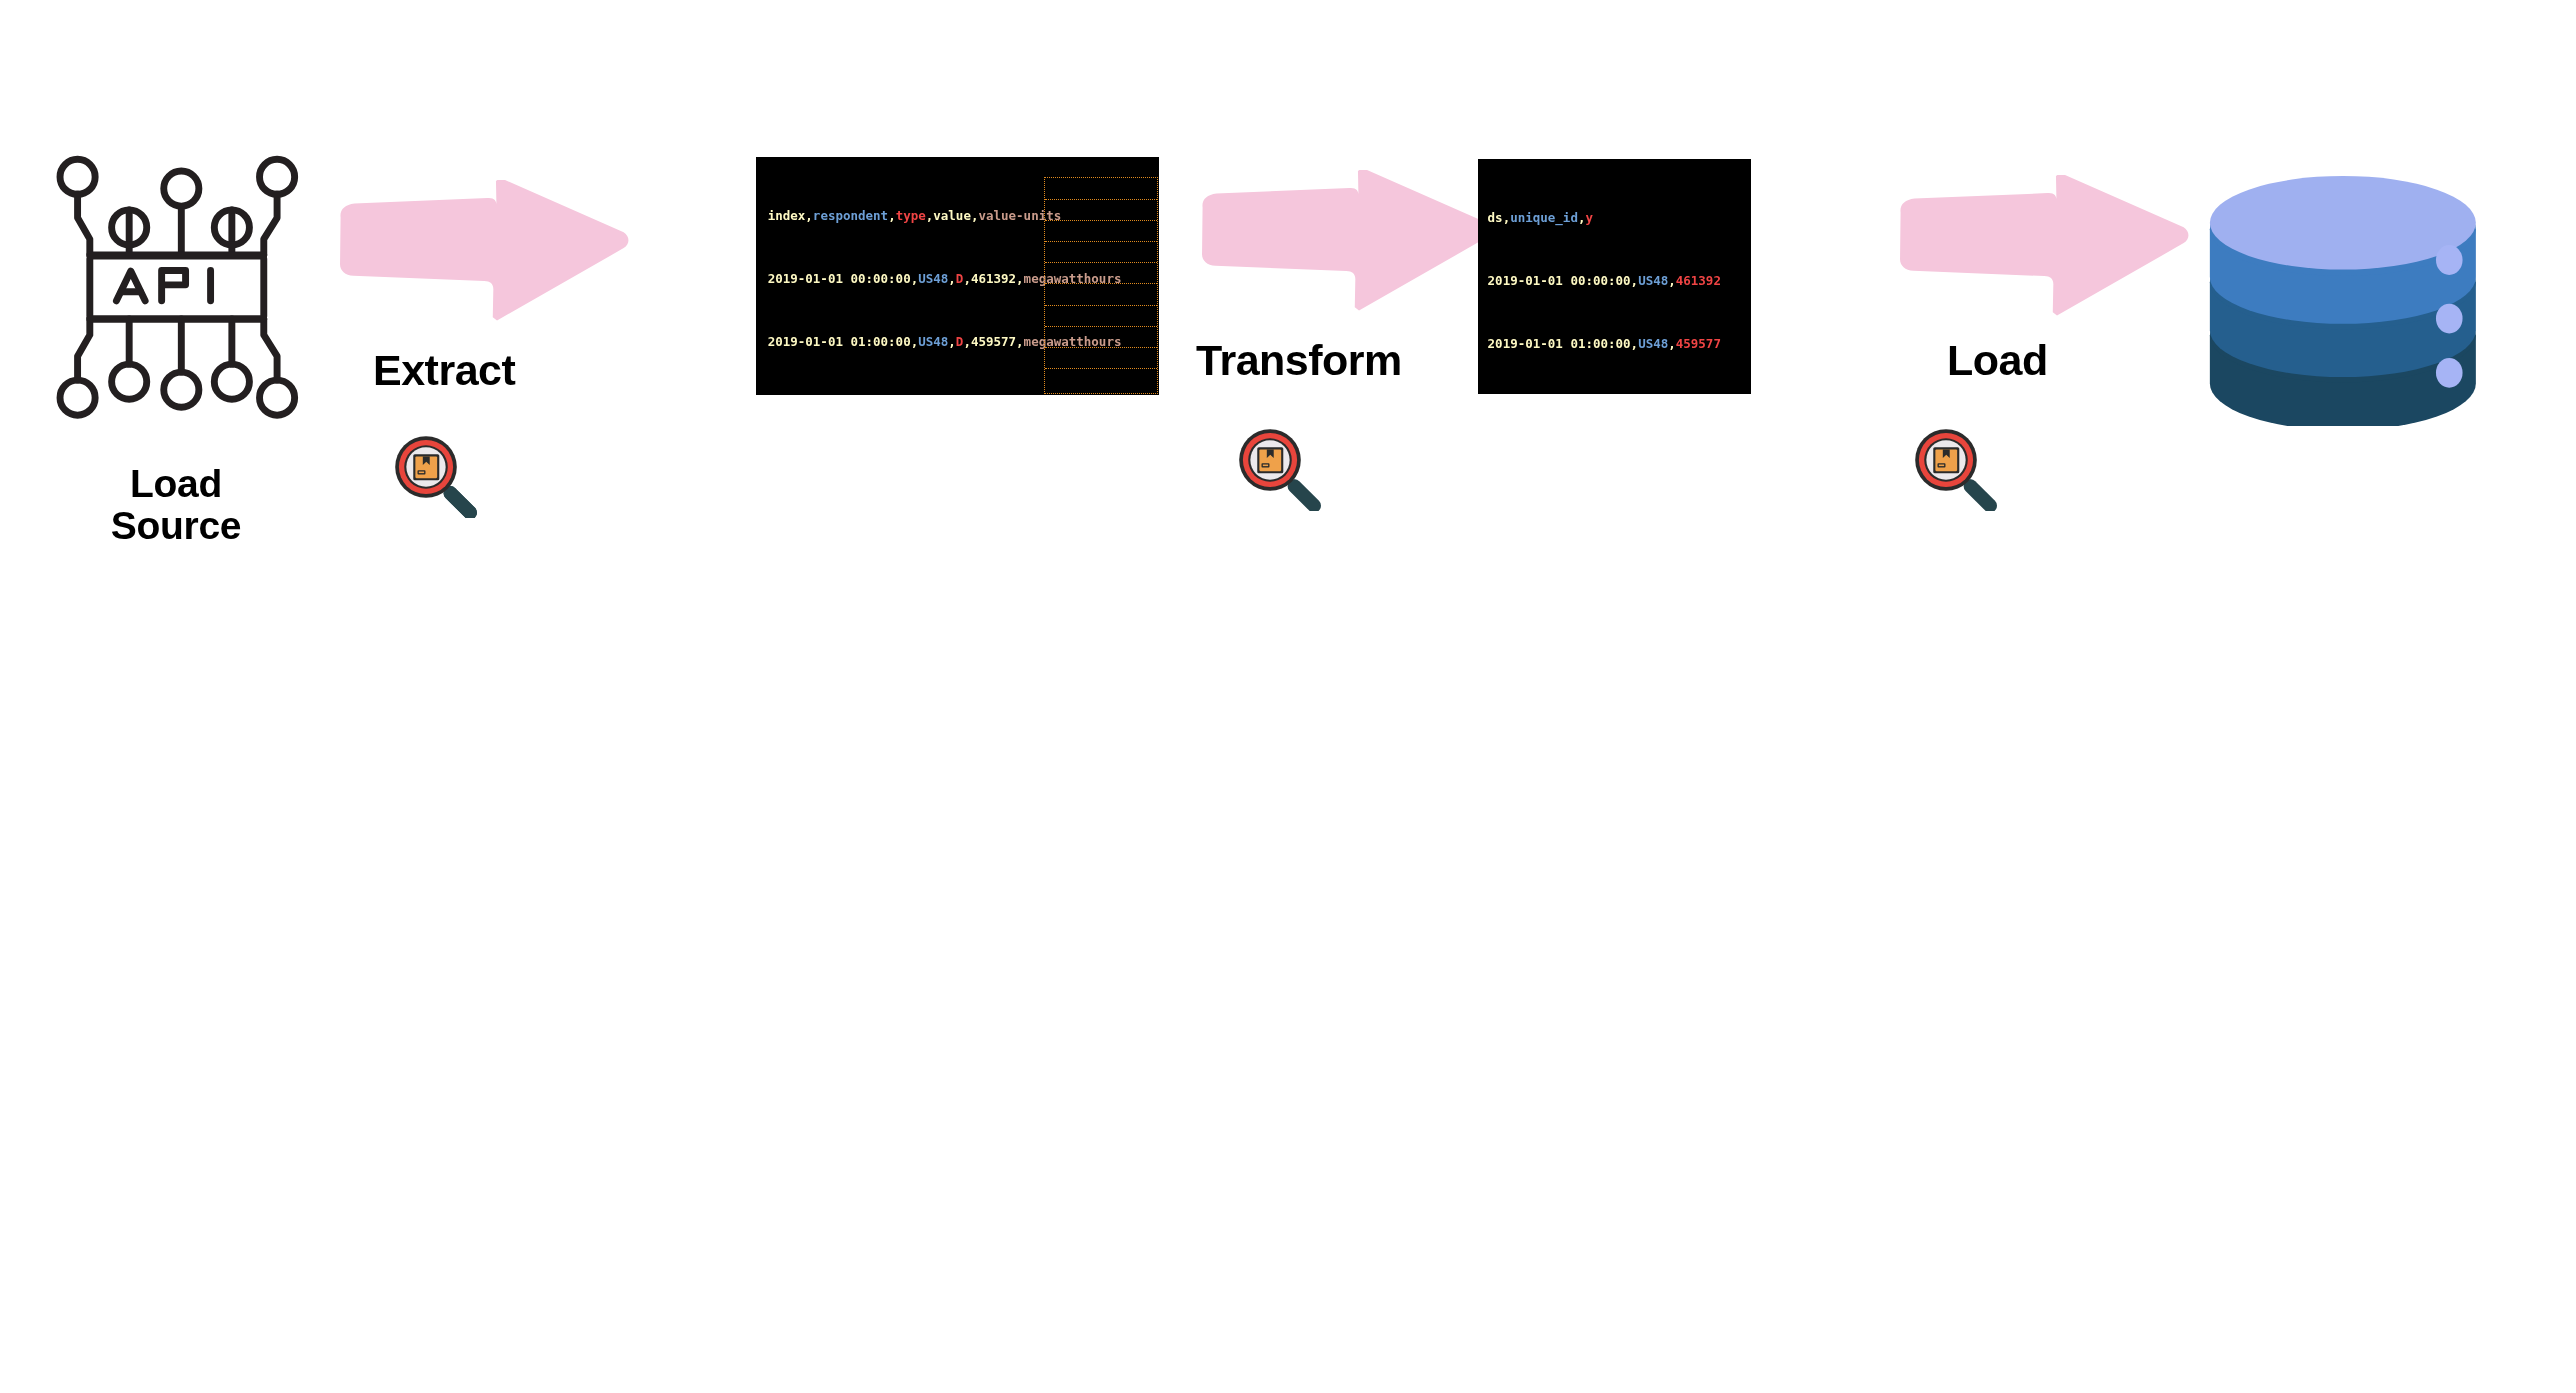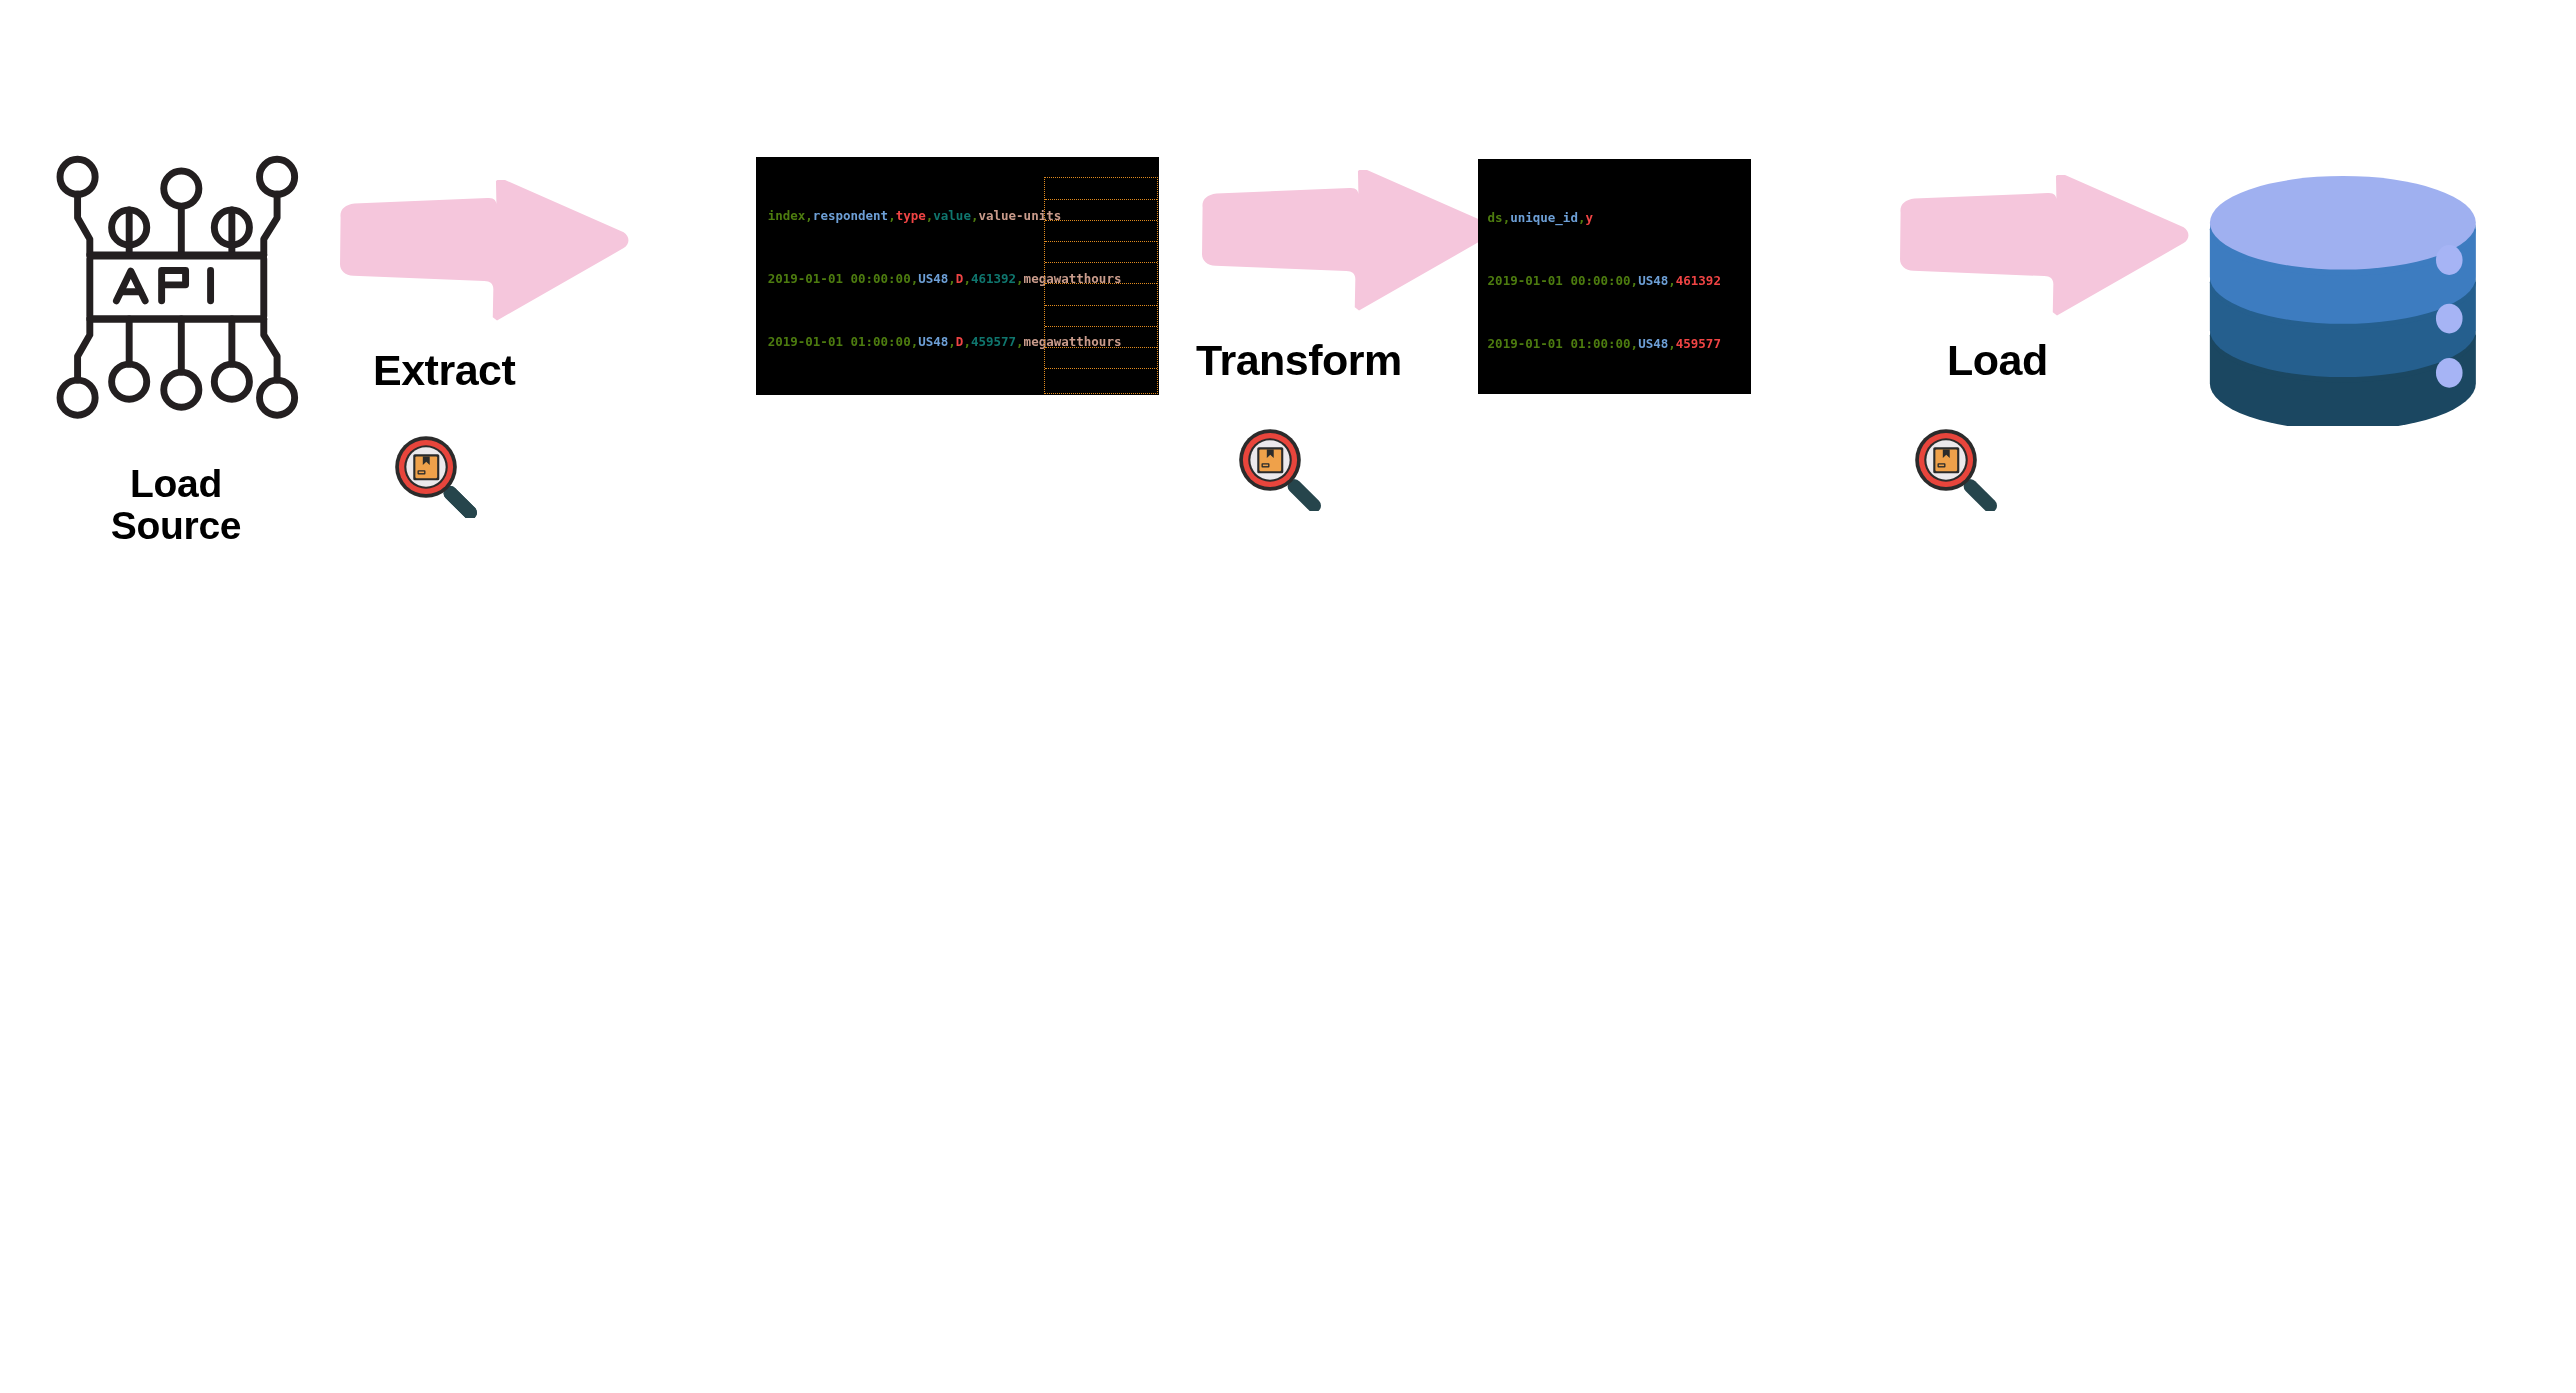--- a/index.html
+++ b/index.html
@@ -73,24 +73,24 @@
     left:756px;top:157px;width:403px;height:238px;
     font-size:12.5px;line-height:21px;
     padding:5.9px 0 0 11.7px;
   }
   #code-transform{
     left:1478px;top:159px;width:273px;height:235px;
     font-size:12.5px;line-height:21px;
     padding:5.9px 0 0 9.6px;
   }
   .codeblock .ln{display:block;height:21px;position:relative;}
-  .tok-plain{color:#4d7c0f;}
+  .tok-plain{color:#fef9c3;}
   .tok-blue{color:#6d9fd6;}
   .tok-khaki{color:#ef4444;text-align:right;}
-  .tok-green{color:#0f766e;}
+  .tok-green{color:#fef9c3;}
   .tok-rose{color:#c99b8b;}
 
   
   #units-highlight{
     position:absolute;
     left:1044px;top:177px;
     width:114px;height:217px;
     border:1.6px dotted #e08a1e;
     box-sizing:border-box;
     pointer-events:none;

